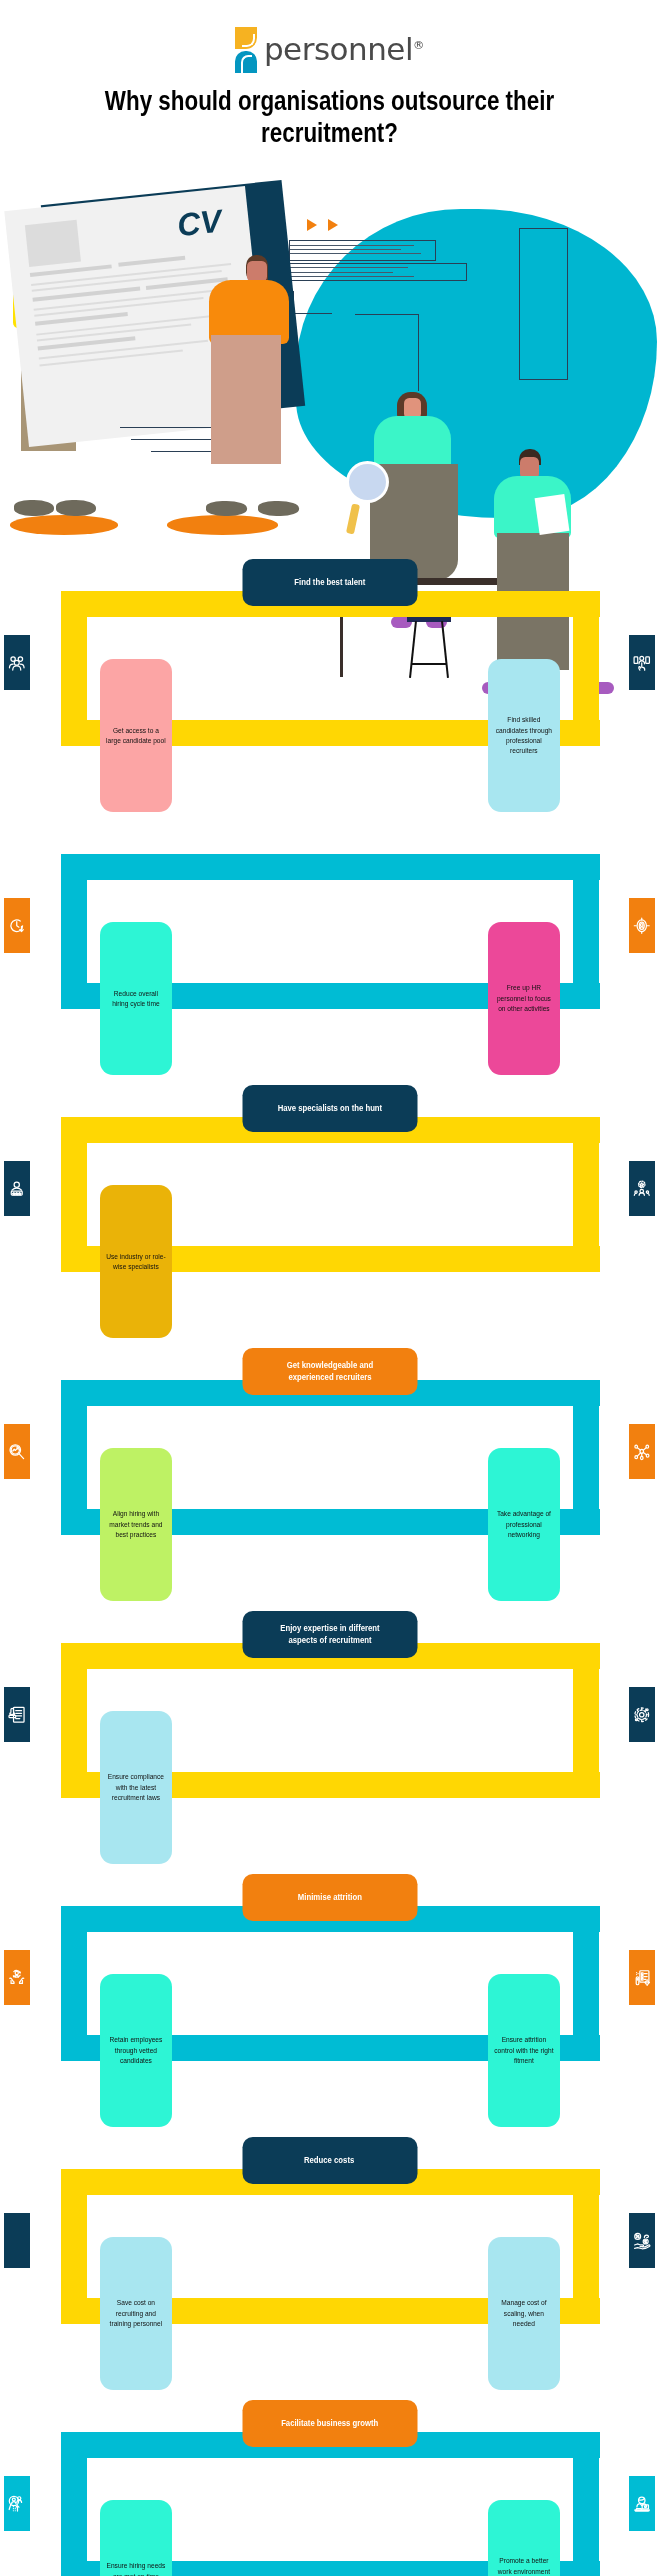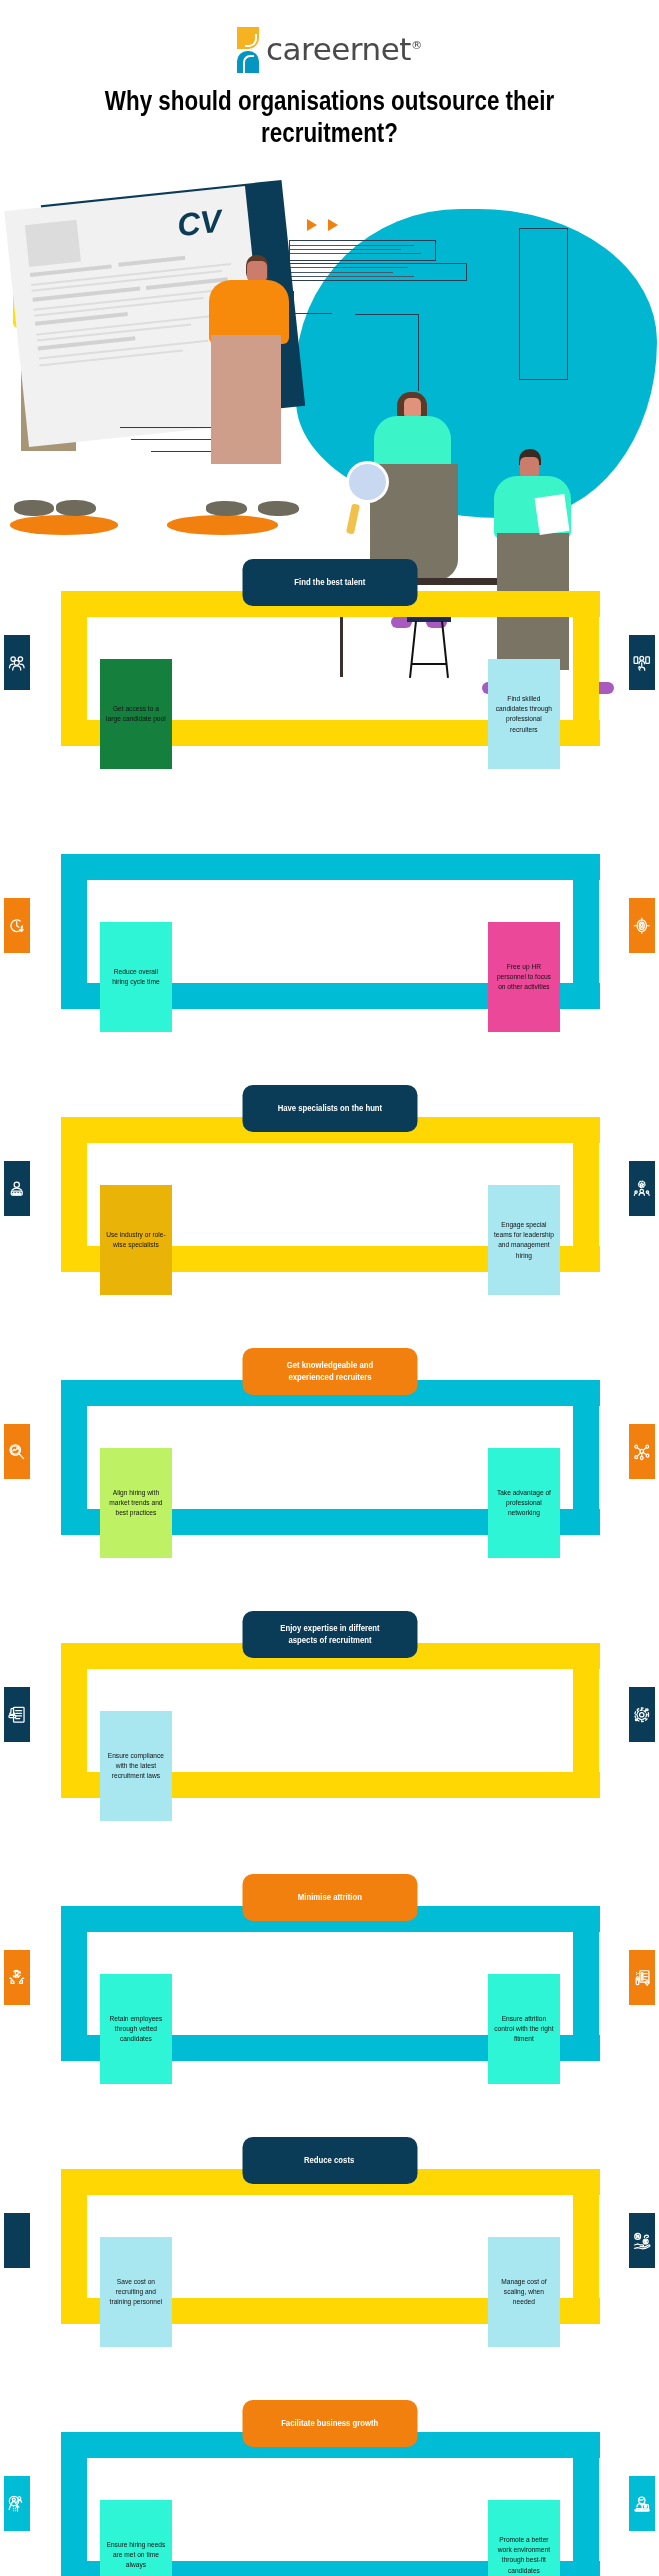--- a/index.html
+++ b/index.html
@@ -102,40 +102,40 @@
 
   .icon-box {
     position: absolute; top: 76px; width: 26px; height: 55px;
     display: flex; align-items: center; justify-content: center; z-index: 6;
   }
   .icon-box.left  { left: 4.1px; }
   .icon-box.right { right: 4.1px; }
   .icon-box svg { width: 17.5px; height: 17.5px; }
 
   .content-box {
-    position: absolute; top: 100px; width: 72px; height: 110px;
+    position: absolute; top: 100px; width: 72px; height: 153px;
     display: flex; align-items: center; justify-content: center;
     padding: 4.1px 3.1px; text-align: center; z-index: 4;
-    font-size: 7.2px; line-height: 1.42; color: #111;
+    font-size: 7.2px; line-height: 1.42; color: #111; border-radius: 13px;
   }
   .content-box span { transform: scaleX(0.92); display: block; }
   .content-box.b1 { left: 100px; }
   .content-box.b2 { right: 99px; }
 </style>
 </head>
 <body>
 
 <div class="logo-wrap">
   <div class="logo">
     <div class="logo-mark">
       <div class="top"></div>
         <div class="bot"></div>
     </div>
     <div class="logo-text">
-      <span>careernet</span><span class="logo-reg">®</span>
+      <span>personnel</span><span class="logo-reg">®</span>
     </div>
   </div>
 </div>
 
 <h1 class="page-title">Why should organisations outsource their recruitment?</h1>
 
 <div class="hero">
   <div class="blob"></div>
 
   <div class="arrow-tri" style="left:307px;top:67px"></div>
@@ -254,21 +254,21 @@
       </div>
     <div class="icon-box right" style="background:#0B3C57">
         <svg viewBox="0 0 24 24">
           <rect x="1.5" y="4" width="5" height="9" rx="1" fill="none" stroke="#fff" stroke-width="1.7" stroke-linecap="round" stroke-linejoin="round"></rect>
           <rect x="17.5" y="4" width="5" height="9" rx="1" fill="none" stroke="#fff" stroke-width="1.7" stroke-linecap="round" stroke-linejoin="round"></rect>
           <circle cx="12" cy="6" r="2.6" fill="none" stroke="#fff" stroke-width="1.7" stroke-linecap="round" stroke-linejoin="round"></circle>
           <path d="M8.2 13.5c0-2.3 1.7-4 3.8-4s3.8 1.7 3.8 4" fill="none" stroke="#fff" stroke-width="1.7" stroke-linecap="round" stroke-linejoin="round"></path>
           <path d="M12 12v6m-2.6 4.2c-1.2-1.5-1.6-3-1.4-4.2.3-1.2 1.6-1 2 .2l.4 1.2M12 18c2.6 0 4 1.2 4 3v1.2" fill="none" stroke="#fff" stroke-width="1.7" stroke-linecap="round" stroke-linejoin="round"></path>
         </svg>
       </div>
-    <div class="content-box b1" style="background:#15803d">
+    <div class="content-box b1" style="background:#fca5a5">
       <span>Get access to a large candidate pool</span>
     </div>
     <div class="content-box b2" style="background:#A8E6F0">
       <span>Find skilled candidates through professional recruiters</span>
     </div>
     </div>
     <div class="section">
     <div class="frame-top" style="background:#00BCD4"></div>
     <div class="frame-leftleg" style="background:#00BCD4"></div>
     <div class="frame-rightleg" style="background:#00BCD4"></div>
@@ -319,23 +319,20 @@
           <circle cx="12" cy="15.4" r="2.4" fill="none" stroke="#fff" stroke-width="1.7" stroke-linecap="round" stroke-linejoin="round"></circle>
           <path d="M8.4 21c0-2 1.6-3.4 3.6-3.4s3.6 1.4 3.6 3.4" fill="none" stroke="#fff" stroke-width="1.7" stroke-linecap="round" stroke-linejoin="round"></path>
           <circle cx="4.2" cy="16.4" r="1.6" fill="none" stroke="#fff" stroke-width="1.7" stroke-linecap="round" stroke-linejoin="round"></circle>
           <path d="M1.8 21c0-1.6 1.1-2.6 2.4-2.6" fill="none" stroke="#fff" stroke-width="1.7" stroke-linecap="round" stroke-linejoin="round"></path>
           <circle cx="19.8" cy="16.4" r="1.6" fill="none" stroke="#fff" stroke-width="1.7" stroke-linecap="round" stroke-linejoin="round"></circle>
           <path d="M22.2 21c0-1.6-1.1-2.6-2.4-2.6" fill="none" stroke="#fff" stroke-width="1.7" stroke-linecap="round" stroke-linejoin="round"></path>
         </svg>
       </div>
     <div class="content-box b1" style="background:#eab308">
       <span>Use industry or role-wise specialists</span>
-    </div>
-    <div class="content-box b2" style="background:#A8E6F0">
-      <span>Engage special teams for leadership and management hiring</span>
     </div>
     </div>
     <div class="section">
     <div class="frame-top" style="background:#00BCD4"></div>
     <div class="frame-leftleg" style="background:#00BCD4"></div>
     <div class="frame-rightleg" style="background:#00BCD4"></div>
     <div class="frame-bottom" style="background:#00BCD4"></div>
     <div class="pill" style="background:#F2800F">
       <span>Get knowledgeable and experienced recruiters</span>
     </div>

